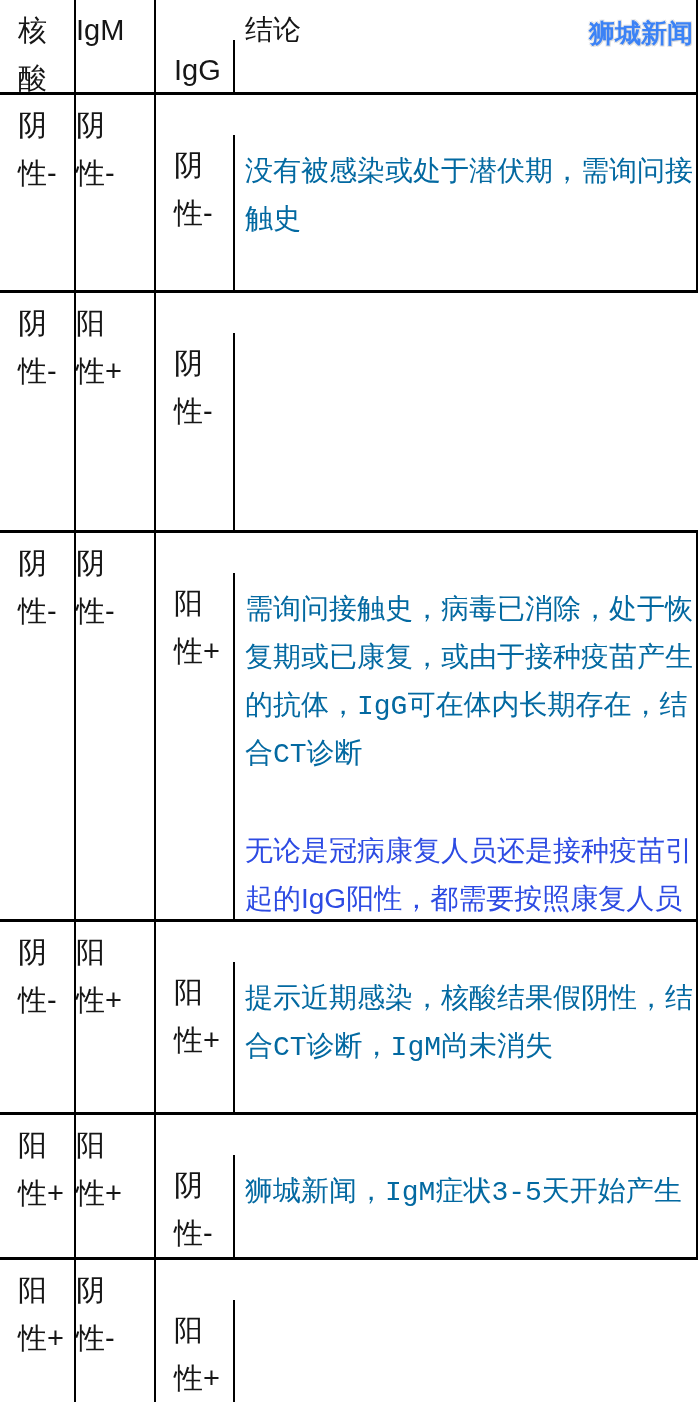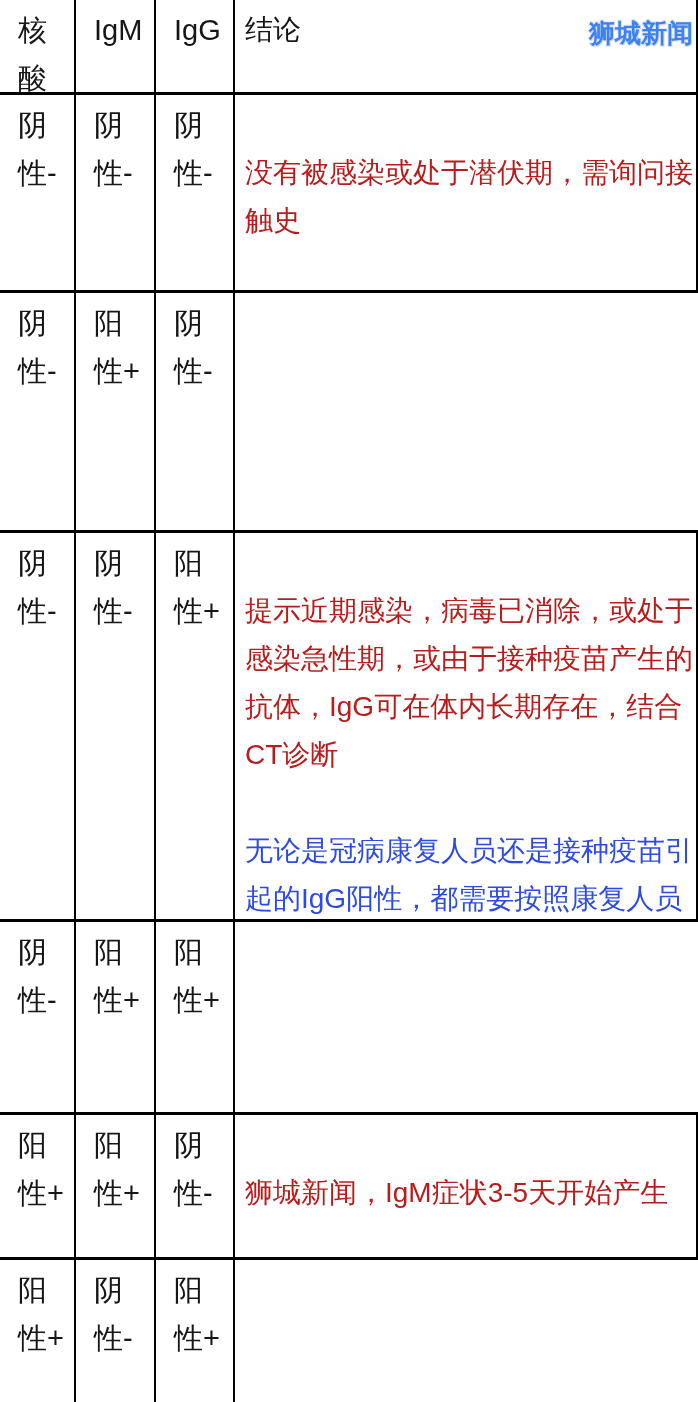--- a/index.html
+++ b/index.html
@@ -29,25 +29,25 @@
   }
   .row:last-child { border-bottom: none; }
   .cell {
     border-right: 2px solid #000000;
     padding-top: 6px;
     line-height: 48px;
     white-space: pre-line;
     overflow: hidden;
   }
   .c1 { width: 76px;  padding-left: 18px; font-size: 29px; }
-  .c2 { width: 80px;  padding-left: 18px; font-size: 29px; }
-  .c3 { width: 79px;  padding-left: 18px; font-size: 29px; }
+  .c2 { width: 80px;  font-size: 29px; }
+  .c3 { width: 79px;  padding-left: 18px; font-size: 29px; margin-top: 40px; }
   .c4 { flex: 1; padding-left: 10px; padding-right: 1px; font-size: 28px; }
   .row-header { height: 95px; }
-  .conclusion-text { color: #b91c1c; }
+  .conclusion-text { color: #0369a1; font-family: Liberation Mono, monospace; }
   .note-text { color: #2d4be3; }
   .watermark-top {
     position: absolute;
     top: 18px;
     right: 5px;
     font-size: 26px;
     font-weight: 600;
     color: #3b82f6;
     text-shadow: 1px 1px 0 #d9d9d9, -1px -1px 0 #eeeeee, 1px -1px 0 #e4e4e4, -1px 1px 0 #e4e4e4;
     z-index: 5;
@@ -99,31 +99,35 @@
 性-</div>
     </div>
       <div class="row" style="height: 389px;">
       <div class="cell c1">阴
 性-</div>
       <div class="cell c2">阴
 性-</div>
       <div class="cell c3">阳
 性+</div>
       <div class="cell c4">
-        <div class="conclusion-text">提示近期感染，病毒已消除，或处于感染急性期，或由于接种疫苗产生的抗体，IgG可在体内长期存在，结合CT诊断</div>
+        <div class="conclusion-text">需询问接触史，病毒已消除，处于恢复期或已康复，或由于接种疫苗产生的抗体，IgG可在体内长期存在，结合CT诊断</div>
         <div class="note-text">无论是冠病康复人员还是接种疫苗引起的IgG阳性，都需要按照康复人员赴华流程向大使馆进行报备，康复满三个月后可以申请赴华</div>
       </div>
     </div>
       <div class="row" style="height: 193px;">
       <div class="cell c1">阴
 性-</div>
       <div class="cell c2">阳
 性+</div>
       <div class="cell c3">阳
 性+</div>
+      <div class="cell c4">
+        <div class="conclusion-text">提示近期感染，核酸结果假阴性，结合CT诊断，IgM尚未消失</div>
+        
+      </div>
     </div>
       <div class="row" style="height: 145px;">
       <div class="cell c1">阳
 性+</div>
       <div class="cell c2">阳
 性+</div>
       <div class="cell c3">阴
 性-</div>
       <div class="cell c4">
         <div class="conclusion-text">狮城新闻，IgM症状3-5天开始产生</div>

